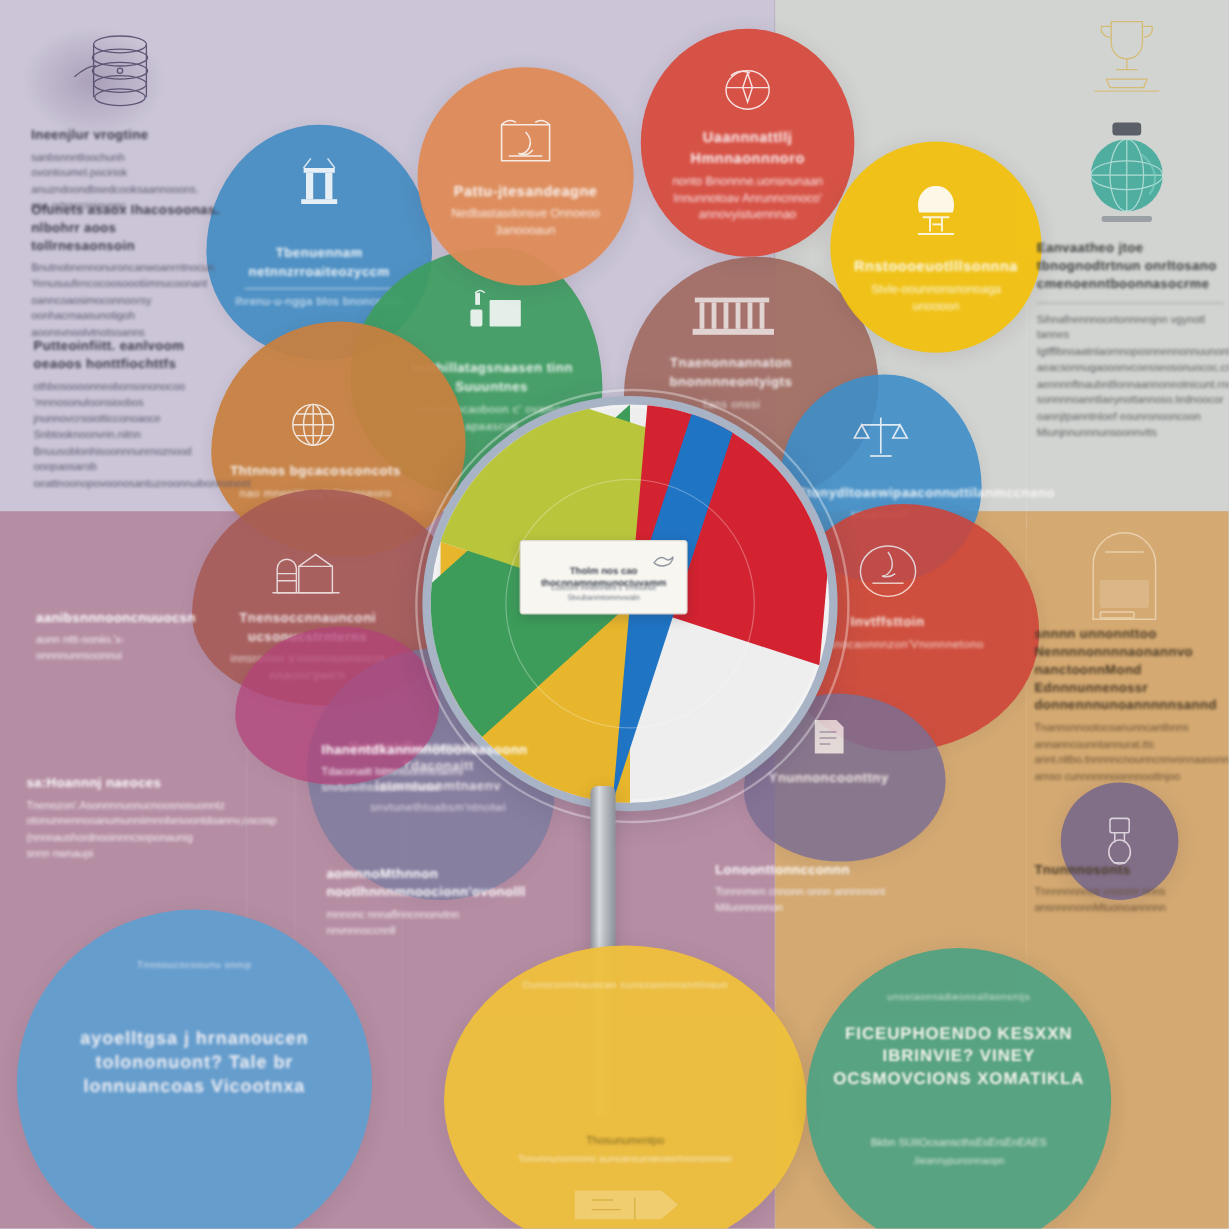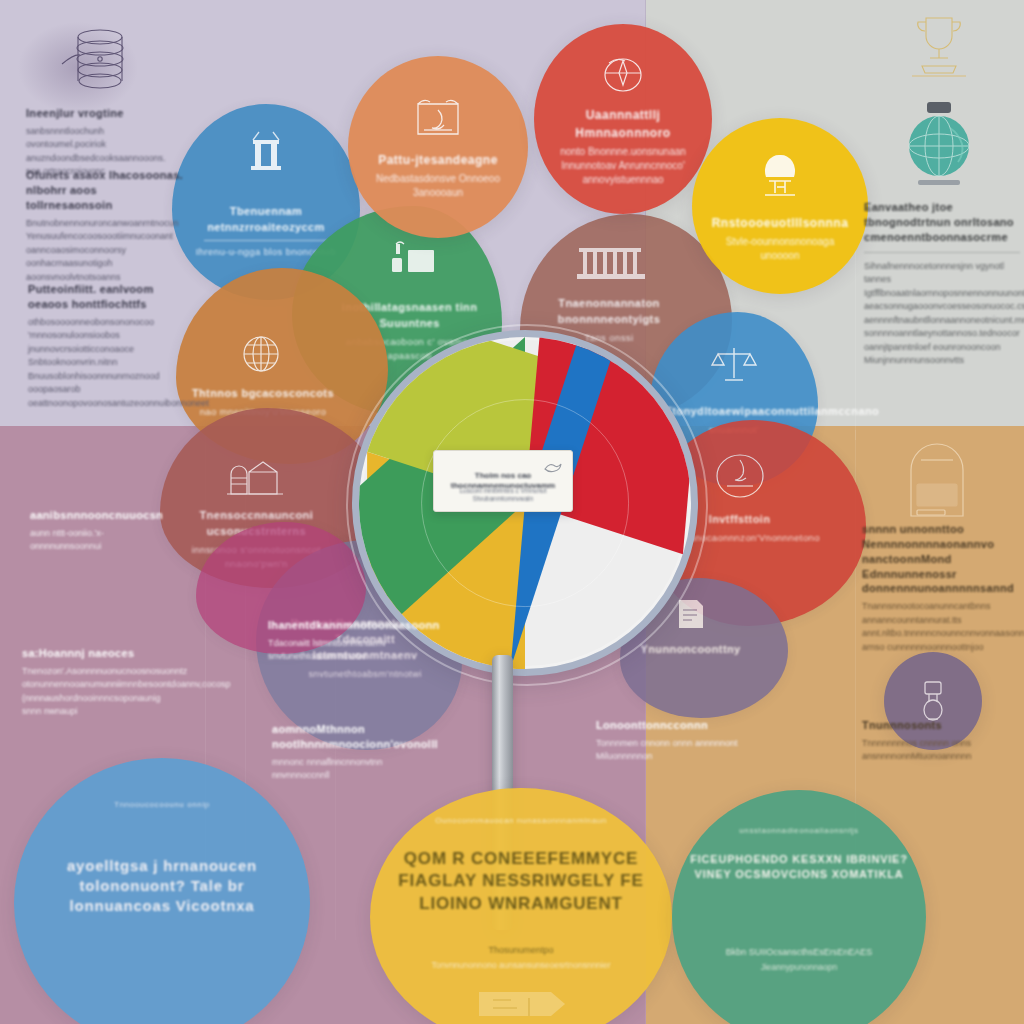--- a/index.html
+++ b/index.html
@@ -468,43 +468,40 @@
     </span>
     <span class="bigLabel fuzzy" style="top:98px;">
       <span class="bl-h" style="font-size:15px;">ayoelltgsa j hrnanoucen tolononuont? Tale br lonnuancoas Vicootnxa</span>
     </span>
   </div>
 
   <div class="orb" style="left:370px;top:788px;width:302px;height:258px;background:#efc03c;opacity:.95;">
     <span class="bigLabel" style="top:28px;">
       <span class="bl-k fuzzy" style="color:#fff8df">Ounoconnmauocan nunasaonnnanmlnaun</span>
     </span>
-    <span class="bigLabel fuzzy-soft" style="top:60px;">
-      <span class="bl-h" style="color:#6b5a14">QOM R CONEEEFEMMYCE FIAGLAY NESSRIWGELY FE LIOINO WNRAMGUENT</span>
-    </span>
     <span class="bigLabel fuzzy" style="top:150px;">
       <span class="bl-s" style="color:#6d5d1b">Thosunumentpo</span>
       <span class="bl-t" style="color:#fff7dd">Tonvnnunonnono aunsansunseoesrtnonsnnnier</span>
     </span>
     <span style="position:absolute;left:50%;transform:translateX(-50%);bottom:14px;opacity:.55;">
       <svg width="96" height="48" viewBox="0 0 96 48">
         <path d="M6 8 h72 l14 12 l-14 12 h-72 z" fill="#fff8e0" opacity=".55"></path>
         <g fill="none" stroke="#b99428" stroke-width="1.2" opacity=".7">
           <path d="M20 16 h18 M20 24 h24 M56 14 v18"></path>
         </g>
       </svg>
     </span>
   </div>
 
   <div class="orb" style="left:672px;top:790px;width:254px;height:254px;background:#4ba283;opacity:.9;">
     <span class="bigLabel" style="top:36px;">
       <span class="bl-k fuzzy">unsstaonnadieonoallaonsntjs</span>
     </span>
     <span class="bigLabel fuzzy-soft" style="top:62px;">
-      <span class="bl-h" style="font-size:11px;">FICEUPHOENDO KESXXN IBRINVIE? VINEY OCSMOVCIONS XOMATIKLA</span>
+      <span class="bl-h" style="font-size:14px;">FICEUPHOENDO KESXXN IBRINVIE? VINEY OCSMOVCIONS XOMATIKLA</span>
     </span>
     <span class="bigLabel fuzzy" style="top:150px;">
       <span class="bl-s">Bkbn SUIIOcsanscthsEsErsEnEAES</span>
       <span class="bl-t">Jieannypunonnaopn</span>
     </span>
   </div>
 
   <div class="tblock dark-text fuzzy" style="left:26px;top:106px;width:148px;">
     <div class="th">Ineenjlur vrogtine</div>
     <div class="tb">sanbsnnntloochunh ovontoumel.pociriok anuzndoondbsedcooksaannooons. soa.ortroocroiovonc</div>

